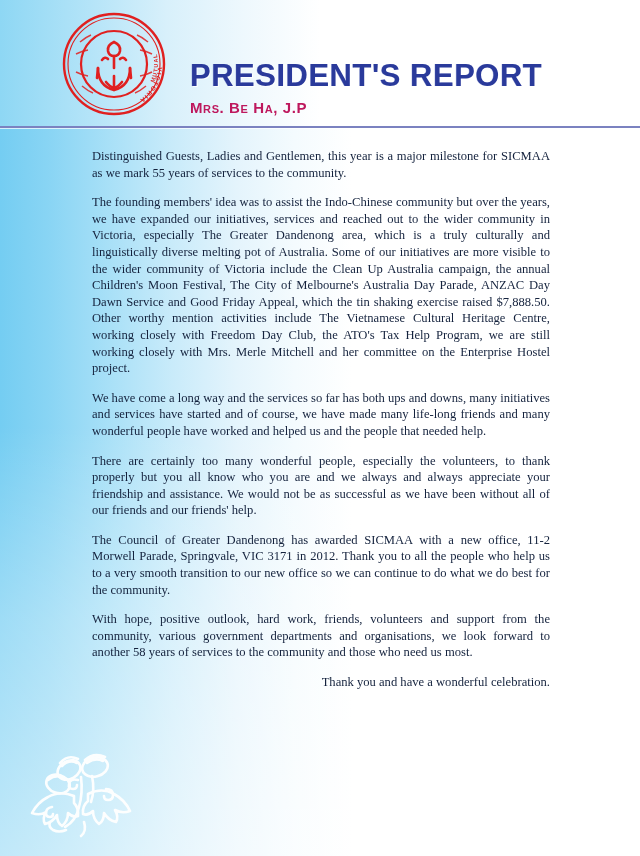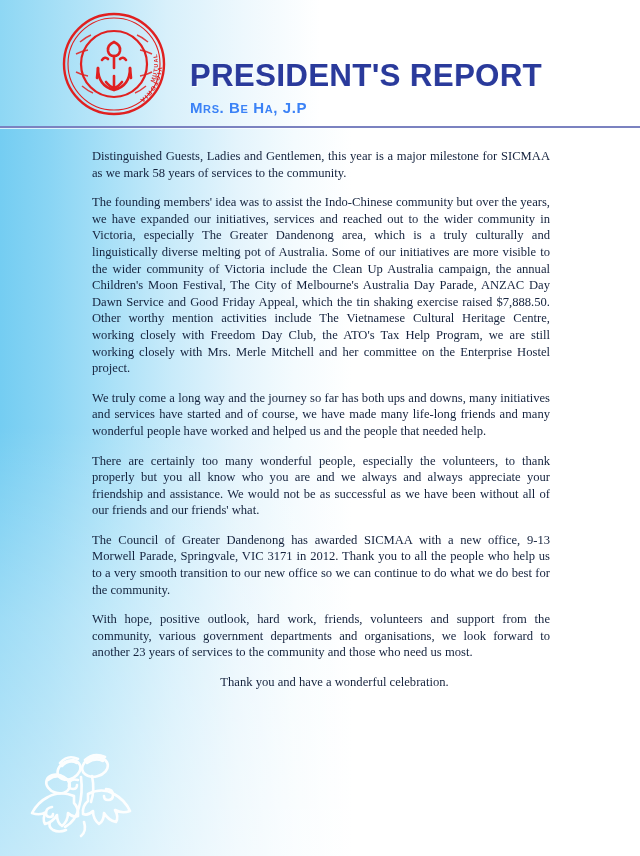--- a/index.html
+++ b/index.html
@@ -90,21 +90,21 @@
                  -0.5px -0.5px 0 rgba(120,135,200,0.55);
     line-height: 1.05;
     white-space: nowrap;
   }
   .title-sub {
     font-family: "Liberation Sans", sans-serif;
     font-weight: bold;
     font-size: 15px;
     font-variant: small-caps;
     letter-spacing: 0.6px;
-    color: #3b82f6;
+    color: #be185d;
     margin-top: 6px;
     white-space: nowrap;
   }
   .header-rule {
     position: absolute;
     left: 0;
     top: 126px;
     width: 640px;
     height: 2px;
     background: #7b82c0;
@@ -119,21 +119,21 @@
   }
   .para {
     font-family: "Liberation Serif", serif;
     font-size: 12.6px;
     line-height: 16.6px;
     color: #14223d;
     text-align: justify;
     margin: 0 0 13px 0;
   }
   .para.plain {
-    text-align: center;
+    text-align: right;
     margin-left: 27px;
   }
   
   .watermark {
     position: absolute;
     left: 22px;
     bottom: 8px;
     width: 122px;
     height: 104px;
     opacity: 0.96;
@@ -195,26 +195,26 @@
 
     <div class="title-block">
       <div class="title-main">PRESIDENT'S REPORT</div>
       <div class="title-sub">Mrs. Be Ha, J.P</div>
     </div>
 
     <div class="header-rule"></div>
   </div>
 
   <div class="content">
-    <p class="para">Distinguished Guests, Ladies and Gentlemen, this year is a major milestone for SICMAA as we mark 58 years of services to the community.</p>
+    <p class="para">Distinguished Guests, Ladies and Gentlemen, this year is a major milestone for SICMAA as we mark 55 years of services to the community.</p>
     <p class="para">The founding members' idea was to assist the Indo-Chinese community but over the years, we have expanded our initiatives, services and reached out to the wider community in Victoria, especially The Greater Dandenong area, which is a truly culturally and linguistically diverse melting pot of Australia.  Some of our initiatives are more visible to the wider community of Victoria include the Clean Up Australia campaign, the annual Children's Moon Festival, The City of Melbourne's Australia Day Parade, ANZAC Day Dawn Service and Good Friday Appeal, which the tin shaking exercise raised $7,888.50. Other worthy mention activities include The Vietnamese Cultural Heritage Centre, working closely with Freedom Day Club, the ATO's Tax Help Program, we are still working closely with Mrs. Merle Mitchell and her committee on the Enterprise Hostel project.</p>
-    <p class="para">We truly come a long way and the journey so far has both ups and downs, many initiatives and services have started and of course, we have made many life-long friends and many wonderful people have worked and helped us and the people that needed help.</p>
-    <p class="para">There are certainly too many wonderful people, especially the volunteers, to thank properly but you all know who you are and we always and always appreciate your friendship and assistance.  We would not be as successful as we have been without all of our friends and our friends' what.</p>
-    <p class="para">The Council of Greater Dandenong has awarded SICMAA with a new office, 9-13 Morwell Parade, Springvale, VIC 3171 in 2012. Thank you to all the people who help us to a very smooth transition to our new office so we can continue to do what we do best for the community.</p>
-    <p class="para">With hope, positive outlook, hard work, friends, volunteers and support from the community, various government departments and organisations, we look forward to another 23 years of services to the community and those who need us most.</p>
+    <p class="para">We have come a long way and the services so far has both ups and downs, many initiatives and services have started and of course, we have made many life-long friends and many wonderful people have worked and helped us and the people that needed help.</p>
+    <p class="para">There are certainly too many wonderful people, especially the volunteers, to thank properly but you all know who you are and we always and always appreciate your friendship and assistance.  We would not be as successful as we have been without all of our friends and our friends' help.</p>
+    <p class="para">The Council of Greater Dandenong has awarded SICMAA with a new office, 11-2 Morwell Parade, Springvale, VIC 3171 in 2012. Thank you to all the people who help us to a very smooth transition to our new office so we can continue to do what we do best for the community.</p>
+    <p class="para">With hope, positive outlook, hard work, friends, volunteers and support from the community, various government departments and organisations, we look forward to another 58 years of services to the community and those who need us most.</p>
     <p class="para plain">Thank you and have a wonderful celebration.</p>
   </div>
 
   <div class="watermark">
     <svg viewBox="0 0 122 104" width="122" height="104" aria-hidden="true">
       <g fill="none" stroke="#ffffff" stroke-width="2.6" stroke-linecap="round" stroke-linejoin="round">
 
         <ellipse cx="47" cy="26" rx="12" ry="9" transform="rotate(-28 47 26)"></ellipse>
         <path d="M 38 19 q 8 -9 18 -4"></path>
         <path d="M 40 22 q 7 -7 15 -3"></path>

